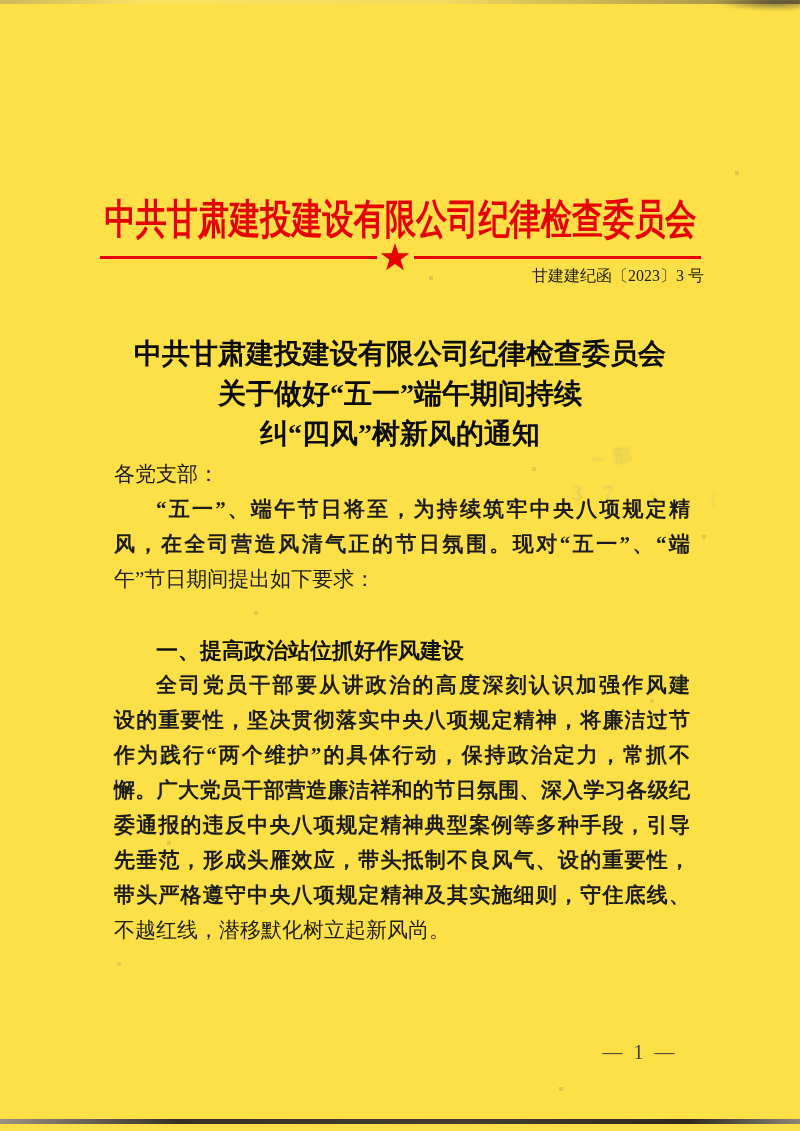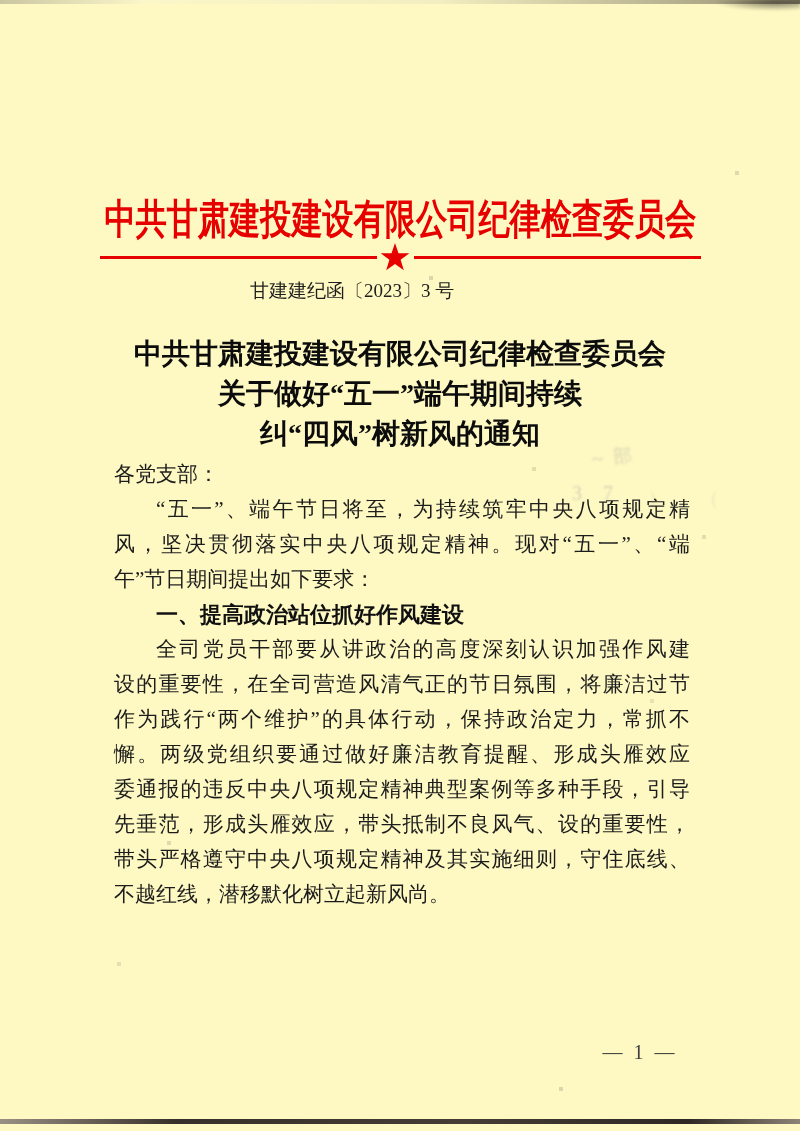--- a/index.html
+++ b/index.html
@@ -1,20 +1,20 @@
 <!DOCTYPE html>
 <html><head>
 <meta charset="utf-8">
 <style>
   html, body { margin: 0; padding: 0; background: #ffffff; }
   .page {
     position: relative;
     width: 800px;
     height: 1131px;
-    background: #fef9c3;
+    background: #fde047;
     overflow: hidden;
     font-family: "Liberation Serif", "DejaVu Serif", serif;
   }
   
   .edge-top {
     position: absolute; top: 0; left: 0; width: 800px; height: 4px;
     background: linear-gradient(90deg, rgba(140,135,120,.45), rgba(240,238,230,.18) 18%,
       rgba(205,200,185,.22) 55%, rgba(95,88,76,.55) 92%, rgba(62,56,48,.7));
     filter: blur(.5px);
   }
@@ -48,45 +48,45 @@
     color: #e60000;
     transform: scaleX(.76);
     transform-origin: center;
     white-space: nowrap;
   }
   .rule { position: absolute; top: 256px; height: 3px; background: #e60000; }
   .rule-left  { left: 100px; width: 277px; }
   .rule-right { left: 414px; width: 287px; }
   .star { position: absolute; left: 379px; top: 242px; width: 32px; height: 32px; }
   .doc-number {
-    position: absolute; top: 277px; left: 0; width: 704px;
-    text-align: center; font-size: 19px; line-height: 28px; color: #1d1d1d;
+    position: absolute; top: 262px; left: 0; width: 704px;
+    text-align: right; font-size: 16px; line-height: 28px; color: #1d1d1d;
   }
   
   .title-block {
     position: absolute; top: 334px; left: 0; width: 800px;
     text-align: center; font-weight: bold; color: #0c0c0c;
     font-size: 28px; line-height: 40px;
   }
   
   .bleed span { position: absolute; color: #8f8f8f; filter: blur(1.2px); }
   .bleed-1 { left: 588px; top: 444px; font-size: 19px; opacity: .33; transform: rotate(-5deg); letter-spacing: 6px; }
   .bleed-2 { left: 572px; top: 482px; font-size: 20px; opacity: .38; letter-spacing: 8px; }
   .bleed-3 { left: 648px; top: 486px; font-size: 19px; opacity: .2; letter-spacing: 14px; }
   
   .body-block {
     position: absolute; top: 457px; left: 114px; width: 576px;
     font-size: 21px; line-height: 35px; color: #1c1c1c;
   }
   .bline { height: 35px; }
   .indent { text-indent: 42px; }
-  .jfull { text-align: justify; text-align-last: justify; }
+  .jfull { text-align: justify; text-align-last: justify; font-weight: bold; }
   .heading {
     font-family: "Liberation Sans", "DejaVu Sans", sans-serif;
-    font-weight: 700; font-size: 22px; color: #101010;
+    font-weight: 700; font-size: 22px; color: #101010; margin-top: 36px;
   }
   .page-number {
     position: absolute; top: 1041px; left: 560px; width: 160px;
     text-align: center; font-size: 20px; color: #3d3d3d; letter-spacing: 3px;
   }
 </style>
 </head>
 <body>
 
 <div class="page">
@@ -115,27 +115,27 @@
 
   <div class="bleed">
     <span class="bleed-1">～部</span>
     <span class="bleed-2">3 7</span>
     <span class="bleed-3">） （</span>
   </div>
 
   <div class="body-block">
     <div class="bline">各党支部：</div>
     <div class="bline indent jfull">“五一”、端午节日将至，为持续筑牢中央八项规定精</div>
-    <div class="bline jfull">风，坚决贯彻落实中央八项规定精神。现对“五一”、“端</div>
+    <div class="bline jfull">风，在全司营造风清气正的节日氛围。现对“五一”、“端</div>
     <div class="bline">午”节日期间提出如下要求：</div>
     <div class="bline heading indent">一、提高政治站位抓好作风建设</div>
     <div class="bline indent jfull">全司党员干部要从讲政治的高度深刻认识加强作风建</div>
-    <div class="bline jfull">设的重要性，在全司营造风清气正的节日氛围，将廉洁过节</div>
+    <div class="bline jfull">设的重要性，坚决贯彻落实中央八项规定精神，将廉洁过节</div>
     <div class="bline jfull">作为践行“两个维护”的具体行动，保持政治定力，常抓不</div>
-    <div class="bline jfull">懈。两级党组织要通过做好廉洁教育提醒、形成头雁效应</div>
+    <div class="bline jfull">懈。广大党员干部营造廉洁祥和的节日氛围、深入学习各级纪</div>
     <div class="bline jfull">委通报的违反中央八项规定精神典型案例等多种手段，引导</div>
     <div class="bline jfull">先垂范，形成头雁效应，带头抵制不良风气、设的重要性，</div>
     <div class="bline jfull">带头严格遵守中央八项规定精神及其实施细则，守住底线、</div>
     <div class="bline">不越红线，潜移默化树立起新风尚。</div>
   </div>
 
   <div class="page-number">— 1 —</div>
 
   <div class="edge-bottom"></div>
 </div>

